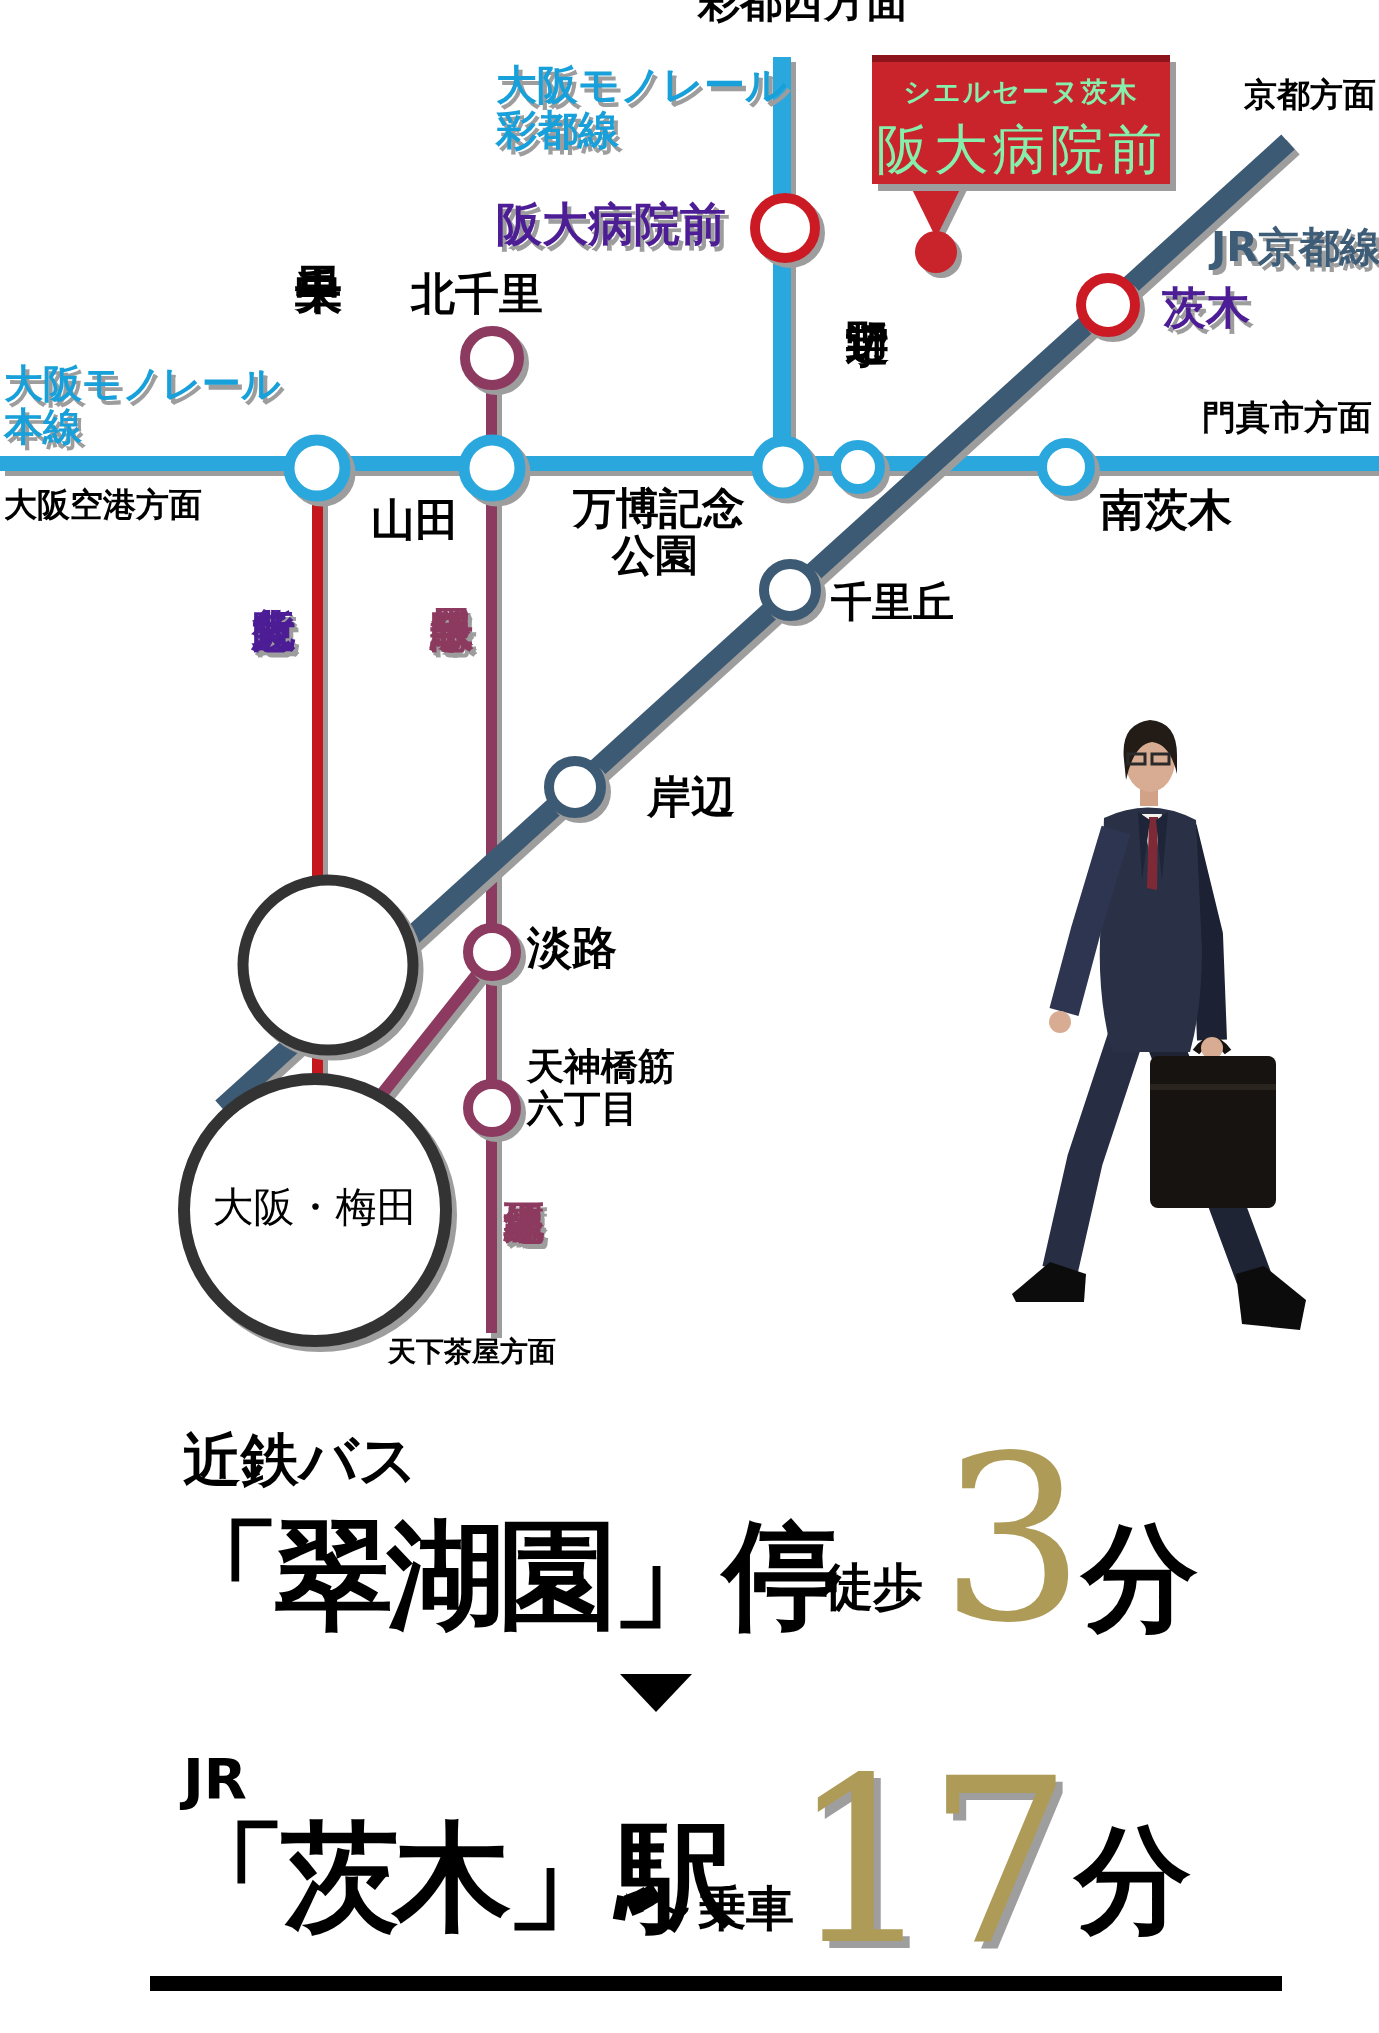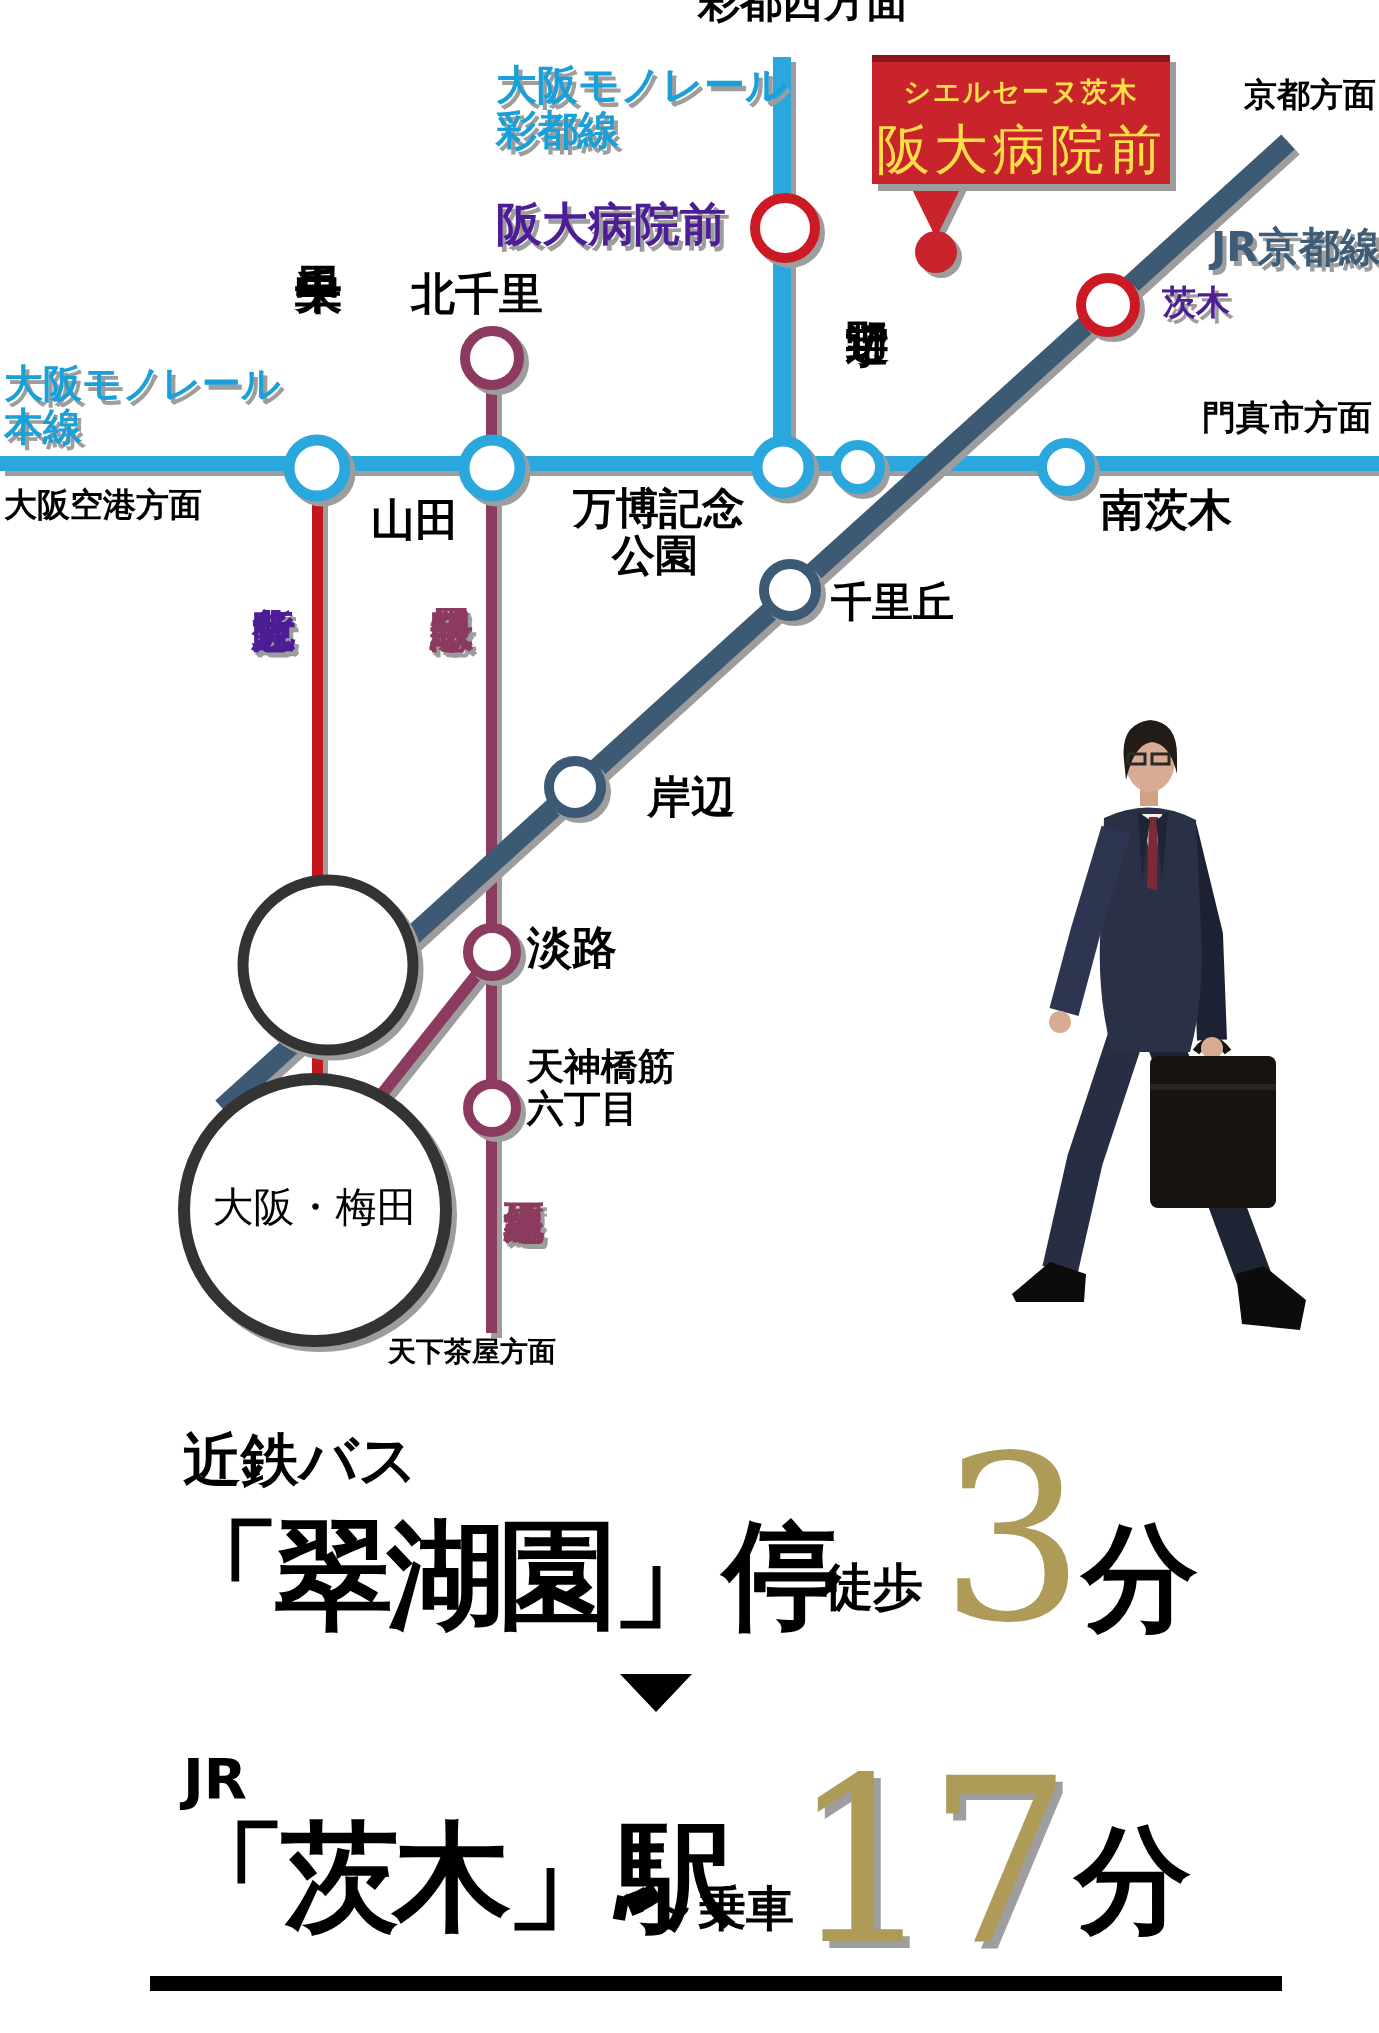--- a/index.html
+++ b/index.html
@@ -11,21 +11,21 @@
   .vtext{writing-mode:vertical-rl;}
   .blue{color:#17a0d9;}
   .redtx{color:#4c1d95;}
   .plumtx{color:#8c3a5f;}
   .slatetx{color:#3d5c78;}
   .tsh{text-shadow:4px 5px 0 #9d9d9d;}
   .gold{color:#af9b58;font-weight:normal;font-family:"DejaVu Serif",serif;}
   .bigcircle-text{position:absolute;text-align:center;font-family:"DejaVu Serif",serif;
          font-weight:normal;color:#000;white-space:nowrap;}
   #callout{position:absolute;left:872px;top:55px;width:298px;height:122px;background:#c9242c;
-         border-top:7px solid #8c151b;box-shadow:6px 7px 0 #9d9d9d;text-align:center;color:#fde047;}
+         border-top:7px solid #8c151b;box-shadow:6px 7px 0 #9d9d9d;text-align:center;color:#86efac;}
   #callout .brand{margin-top:12px;font-size:27px;letter-spacing:2px;font-weight:bold;}
   #callout .name{margin-top:4px;font-size:54px;font-family:"DejaVu Serif",serif;letter-spacing:4px;}
   #down-arrow{position:absolute;left:620px;top:1674px;width:72px;height:38px;background:#000;
          clip-path:polygon(0 0,100% 0,50% 100%);}
   #bottom-bar{position:absolute;left:150px;top:1976px;width:1132px;height:15px;background:#000;}
 </style>
 </head>
 <body>
 
 <div id="stage">
@@ -89,21 +89,21 @@
 
   <div class="lbl redtx tsh" style="left:496px;top:201px;font-size:46px;">阪大病院前</div>
 
   <div id="callout">
     <div class="brand">シエルセーヌ茨木</div>
     <div class="name">阪大病院前</div>
   </div>
 
   <div class="lbl" style="left:1244px;top:78px;font-size:33px;">京都方面</div>
   <div class="lbl slatetx tsh" style="left:1211px;top:226px;font-size:41px;">JR京都線</div>
-  <div class="lbl redtx tsh" style="left:1162px;top:285px;font-size:34px;">茨木</div>
+  <div class="lbl redtx tsh" style="left:1162px;top:285px;font-size:44px;">茨木</div>
   <div class="lbl" style="left:1202px;top:400px;font-size:34px;">門真市方面</div>
 
   <div class="lbl blue tsh" style="left:4px;top:364px;font-size:39px;">大阪モノレール</div>
   <div class="lbl blue tsh" style="left:4px;top:407px;font-size:39px;">本線</div>
   <div class="lbl" style="left:4px;top:488px;font-size:33px;">大阪空港方面</div>
 
   <div class="lbl vtext" style="left:294px;top:228px;font-size:47px;">千里中央</div>
   <div class="lbl" style="left:411px;top:271px;font-size:44px;">北千里</div>
   <div class="lbl" style="left:371px;top:497px;font-size:44px;">山田</div>
   <div class="lbl" style="left:573px;top:486px;font-size:43px;">万博記念</div>

